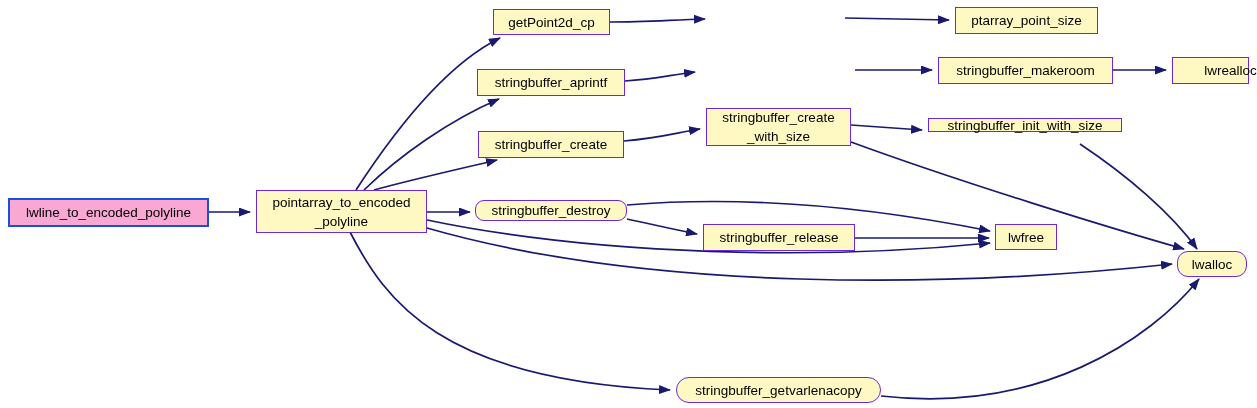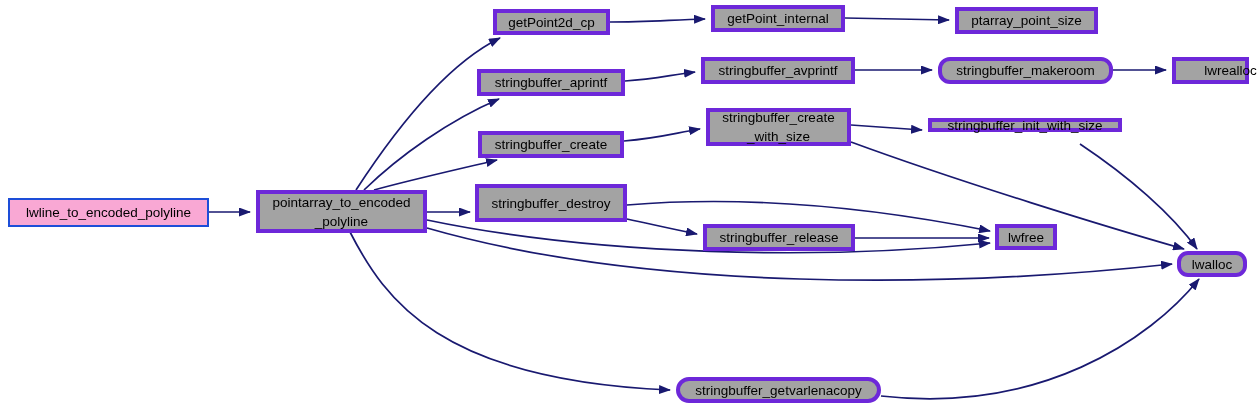--- a/index.html
+++ b/index.html
@@ -8,22 +8,22 @@
     width:1257px;height:408px;
     background:#ffffff;
     font-family:"Liberation Sans", sans-serif;
     overflow:hidden;
   }
   #edge-layer{position:absolute;left:0;top:0;}
   .edge{stroke:#191970;stroke-width:1.7;fill:none;}
   .node{
     position:absolute;
     box-sizing:border-box;
-    background:#a3a3a3;
-    border:4px solid #6d28d9;
+    background:#fef9c3;
+    border:1px solid #6d28d9;
     color:#000000;
     font-size:13.5px;
     line-height:19px;
     display:flex;
     align-items:center;
     justify-content:center;
     text-align:center;
     white-space:pre-line;
     cursor:pointer;
   }
@@ -67,40 +67,38 @@
     <path class="edge" marker-end="url(#arrow)" d="M881,396 C1040,414 1150,340 1199,279"></path>
   </svg>
 
   <div class="node highlight" style="left:8px;top:198px;width:201px;height:29px;">lwline_to_encoded_polyline</div>
 
   <div class="node" style="left:256px;top:190px;width:171px;height:43px;">pointarray_to_encoded
 _polyline</div>
 
   <div class="node" style="left:493px;top:9px;width:117px;height:26px;">getPoint2d_cp</div>
 
-  <div class="node" style="left:711px;top:5px;width:134px;height:27px;">getPoint_internal</div>
 
   <div class="node" style="left:955px;top:7px;width:143px;height:27px;">ptarray_point_size</div>
 
   <div class="node" style="left:477px;top:69px;width:148px;height:27px;">stringbuffer_aprintf</div>
 
-  <div class="node" style="left:701px;top:57px;width:154px;height:27px;">stringbuffer_avprintf</div>
 
-  <div class="node" style="left:938px;top:57px;width:175px;height:27px;border-radius:12px;">stringbuffer_makeroom</div>
+  <div class="node" style="left:938px;top:57px;width:175px;height:27px;">stringbuffer_makeroom</div>
 
   <div class="node" style="left:1172px;top:57px;width:77px;height:27px;padding-left:40px;">lwrealloc</div>
 
   <div class="node" style="left:478px;top:131px;width:146px;height:27px;">stringbuffer_create</div>
 
   <div class="node" style="left:706px;top:108px;width:145px;height:38px;">stringbuffer_create
 _with_size</div>
 
   <div class="node" style="left:928px;top:118px;width:194px;height:14px;">stringbuffer_init_with_size</div>
 
-  <div class="node" style="left:475px;top:184px;width:152px;height:38px;">stringbuffer_destroy</div>
+  <div class="node" style="left:475px;top:200px;width:152px;height:21px;border-radius:9px;">stringbuffer_destroy</div>
 
   <div class="node" style="left:703px;top:224px;width:152px;height:27px;text-align:right;">stringbuffer_release</div>
 
   <div class="node" style="left:995px;top:224px;width:62px;height:26px;">lwfree</div>
 
   <div class="node" style="left:1177px;top:251px;width:70px;height:26px;border-radius:11px;">lwalloc</div>
 
   <div class="node" style="left:676px;top:377px;width:205px;height:26px;border-radius:13px;">stringbuffer_getvarlenacopy</div>
 
 </div>

